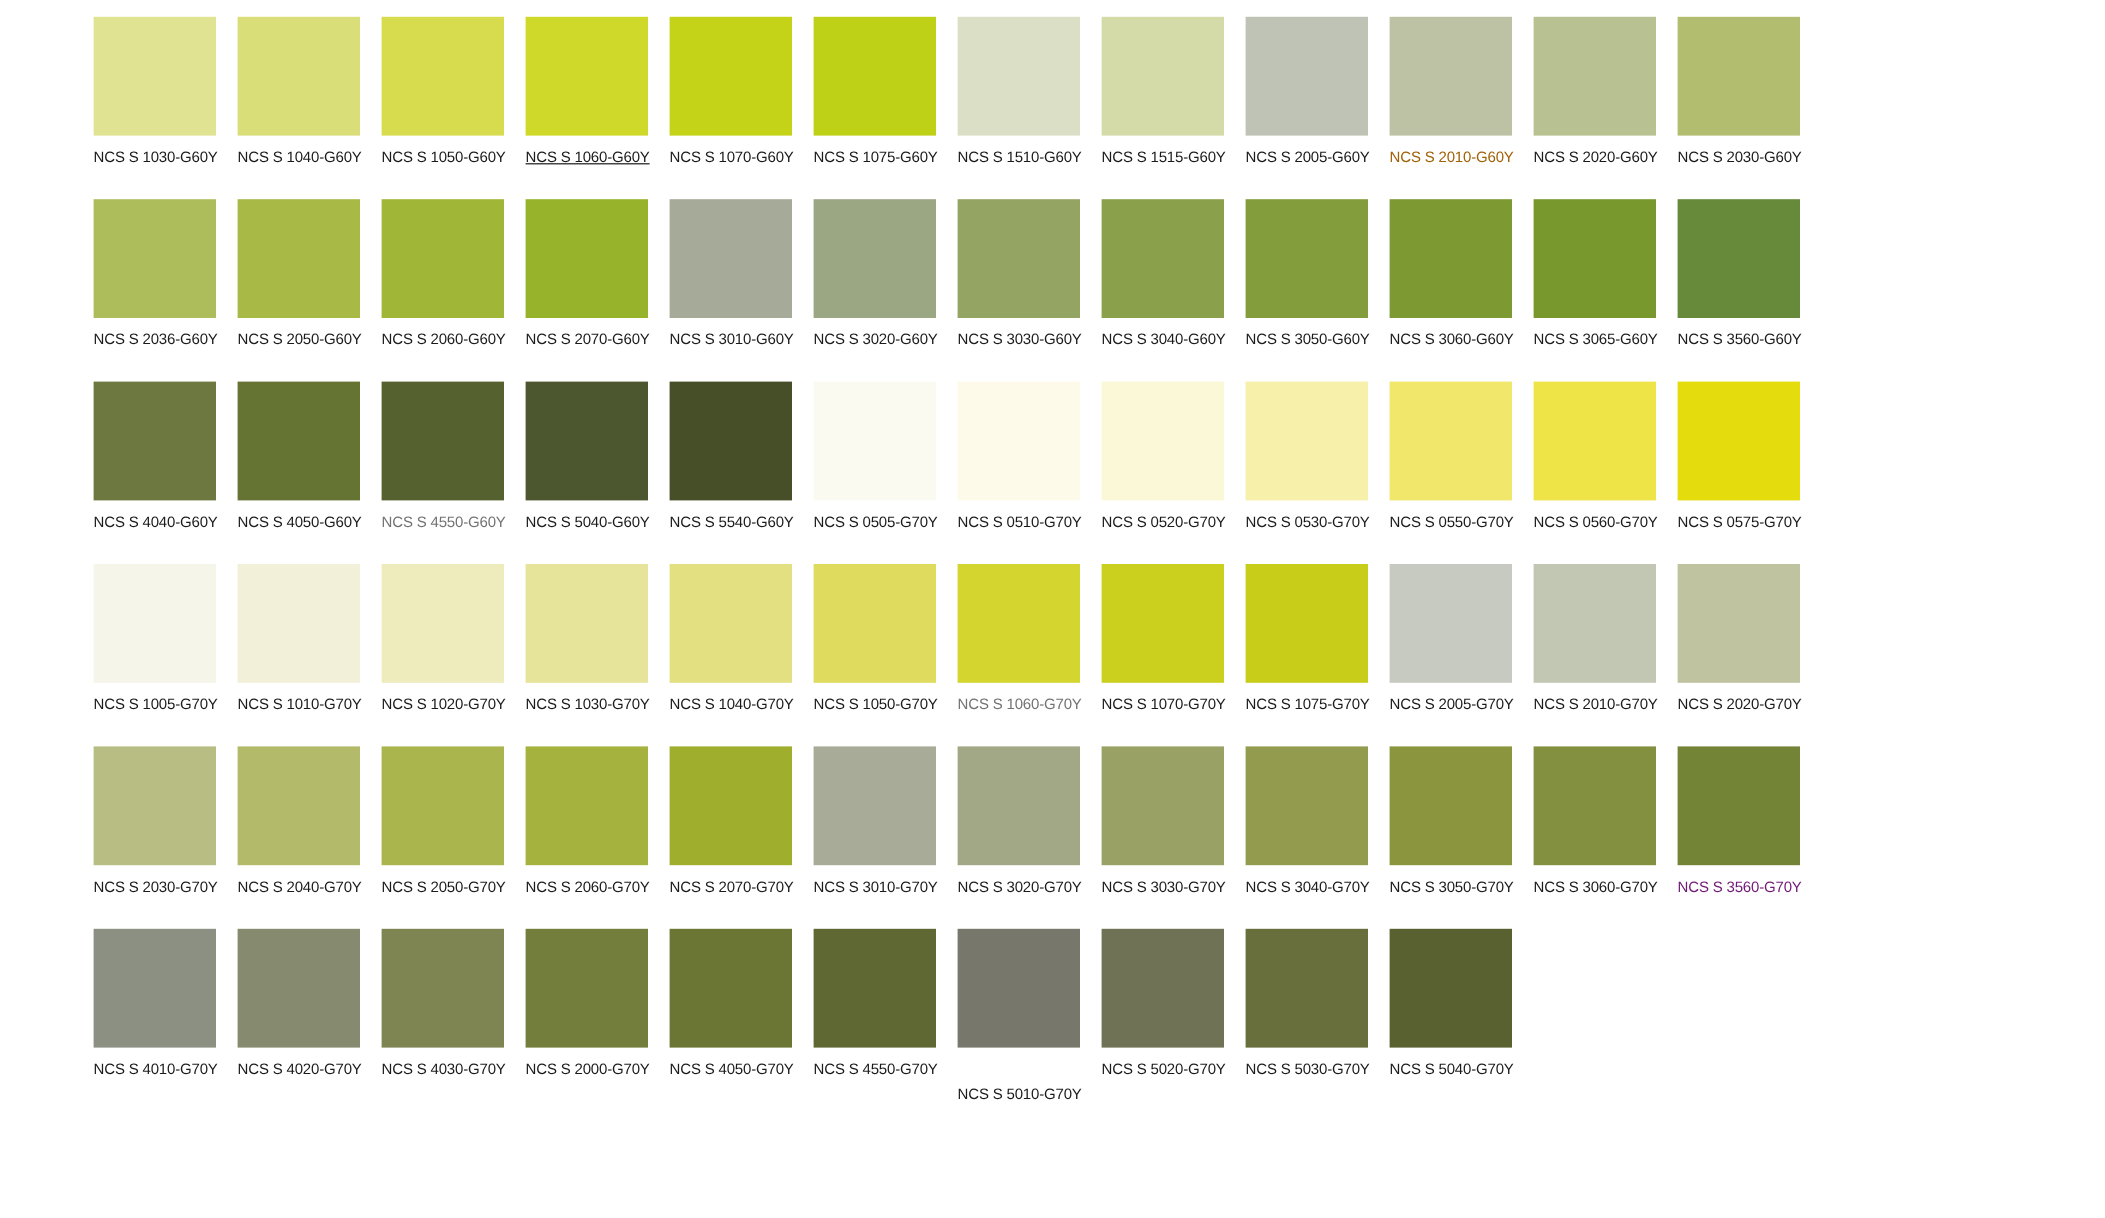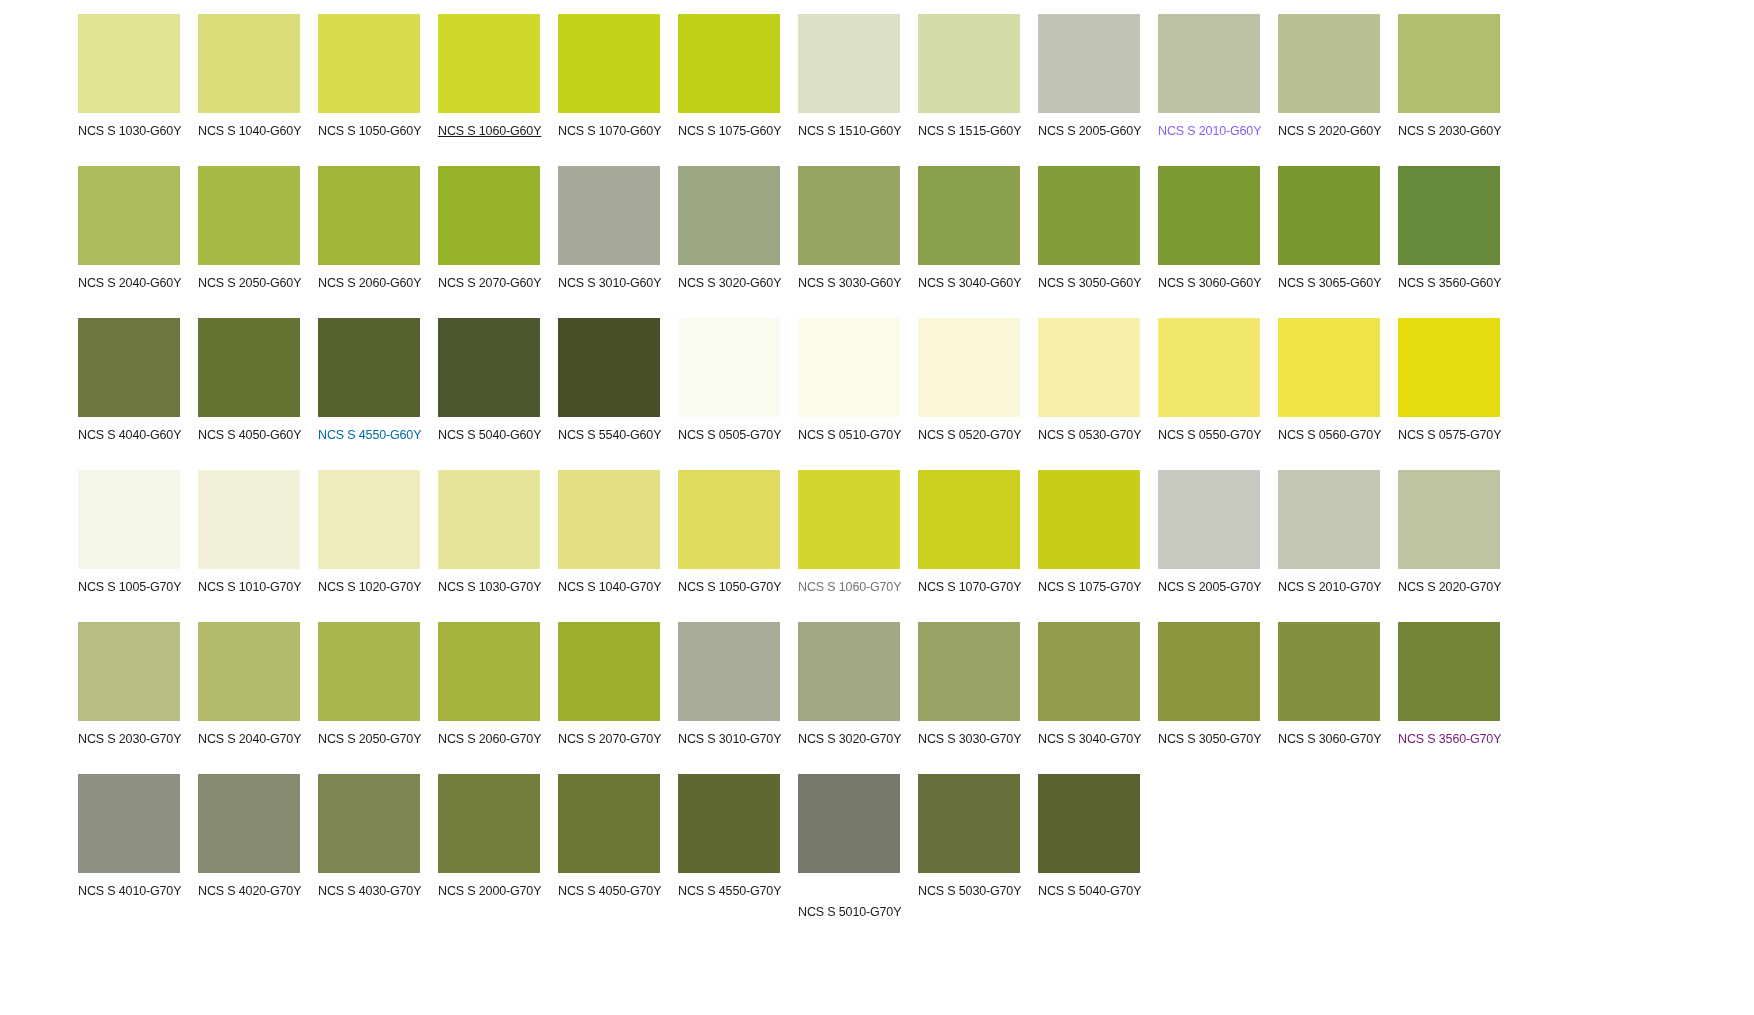--- a/index.html
+++ b/index.html
@@ -83,33 +83,33 @@
     <div class="swatch-cell">
     <div class="swatch-chip" title="NCS S 1515-G60Y" style="background-color: rgb(212, 219, 168);"></div>
     <div class="swatch-label" style="color: rgb(27, 27, 27);">NCS S 1515-G60Y</div>
   </div>
     <div class="swatch-cell">
     <div class="swatch-chip" title="NCS S 2005-G60Y" style="background-color: rgb(191, 195, 181);"></div>
     <div class="swatch-label" style="color: rgb(27, 27, 27);">NCS S 2005-G60Y</div>
   </div>
     <div class="swatch-cell">
     <div class="swatch-chip" title="NCS S 2010-G60Y" style="background-color: rgb(188, 194, 163);"></div>
-    <div class="swatch-label" style="color: #8b5cf6;">NCS S 2010-G60Y</div>
+    <div class="swatch-label" style="color: #a16207;">NCS S 2010-G60Y</div>
   </div>
     <div class="swatch-cell">
     <div class="swatch-chip" title="NCS S 2020-G60Y" style="background-color: rgb(184, 193, 145);"></div>
     <div class="swatch-label" style="color: rgb(27, 27, 27);">NCS S 2020-G60Y</div>
   </div>
     <div class="swatch-cell">
     <div class="swatch-chip" title="NCS S 2030-G60Y" style="background-color: rgb(178, 189, 111);"></div>
     <div class="swatch-label" style="color: rgb(27, 27, 27);">NCS S 2030-G60Y</div>
   </div>
     <div class="swatch-cell">
     <div class="swatch-chip" title="NCS S 2040-G60Y" style="background-color: rgb(174, 189, 92);"></div>
-    <div class="swatch-label" style="color: rgb(27, 27, 27);">NCS S 2040-G60Y</div>
+    <div class="swatch-label" style="color: rgb(27, 27, 27);">NCS S 2036-G60Y</div>
   </div>
     <div class="swatch-cell">
     <div class="swatch-chip" title="NCS S 2050-G60Y" style="background-color: rgb(168, 185, 70);"></div>
     <div class="swatch-label" style="color: rgb(27, 27, 27);">NCS S 2050-G60Y</div>
   </div>
     <div class="swatch-cell">
     <div class="swatch-chip" title="NCS S 2060-G60Y" style="background-color: rgb(160, 182, 55);"></div>
     <div class="swatch-label" style="color: rgb(27, 27, 27);">NCS S 2060-G60Y</div>
   </div>
     <div class="swatch-cell">
@@ -151,21 +151,21 @@
     <div class="swatch-cell">
     <div class="swatch-chip" title="NCS S 4040-G60Y" style="background-color: rgb(109, 120, 64);"></div>
     <div class="swatch-label" style="color: rgb(27, 27, 27);">NCS S 4040-G60Y</div>
   </div>
     <div class="swatch-cell">
     <div class="swatch-chip" title="NCS S 4050-G60Y" style="background-color: rgb(101, 115, 51);"></div>
     <div class="swatch-label" style="color: rgb(27, 27, 27);">NCS S 4050-G60Y</div>
   </div>
     <div class="swatch-cell">
     <div class="swatch-chip" title="NCS S 4550-G60Y" style="background-color: rgb(85, 98, 47);"></div>
-    <div class="swatch-label" style="color: #0369a1;">NCS S 4550-G60Y</div>
+    <div class="swatch-label" style="color: #737373;">NCS S 4550-G60Y</div>
   </div>
     <div class="swatch-cell">
     <div class="swatch-chip" title="NCS S 5040-G60Y" style="background-color: rgb(76, 87, 48);"></div>
     <div class="swatch-label" style="color: rgb(27, 27, 27);">NCS S 5040-G60Y</div>
   </div>
     <div class="swatch-cell">
     <div class="swatch-chip" title="NCS S 5540-G60Y" style="background-color: rgb(70, 79, 40);"></div>
     <div class="swatch-label" style="color: rgb(27, 27, 27);">NCS S 5540-G60Y</div>
   </div>
     <div class="swatch-cell">
@@ -312,20 +312,24 @@
     <div class="swatch-chip" title="NCS S 4050-G70Y" style="background-color: rgb(107, 118, 52);"></div>
     <div class="swatch-label" style="color: rgb(27, 27, 27);">NCS S 4050-G70Y</div>
   </div>
     <div class="swatch-cell">
     <div class="swatch-chip" title="NCS S 4550-G70Y" style="background-color: rgb(95, 103, 51);"></div>
     <div class="swatch-label" style="color: rgb(27, 27, 27);">NCS S 4550-G70Y</div>
   </div>
     <div class="swatch-cell">
     <div class="swatch-chip" title="NCS S 5010-G70Y" style="background-color: rgb(119, 120, 107);"></div>
     <div class="swatch-label" style="color: rgb(27, 27, 27); margin-top: 32px;">NCS S 5010-G70Y</div>
+  </div>
+    <div class="swatch-cell">
+    <div class="swatch-chip" title="NCS S 5020-G70Y" style="background-color: rgb(111, 114, 84);"></div>
+    <div class="swatch-label" style="color: rgb(27, 27, 27);">NCS S 5020-G70Y</div>
   </div>
     <div class="swatch-cell">
     <div class="swatch-chip" title="NCS S 5030-G70Y" style="background-color: rgb(104, 110, 60);"></div>
     <div class="swatch-label" style="color: rgb(27, 27, 27);">NCS S 5030-G70Y</div>
   </div>
     <div class="swatch-cell">
     <div class="swatch-chip" title="NCS S 5040-G70Y" style="background-color: rgb(90, 97, 49);"></div>
     <div class="swatch-label" style="color: rgb(27, 27, 27);">NCS S 5040-G70Y</div>
   </div>
   </main>

